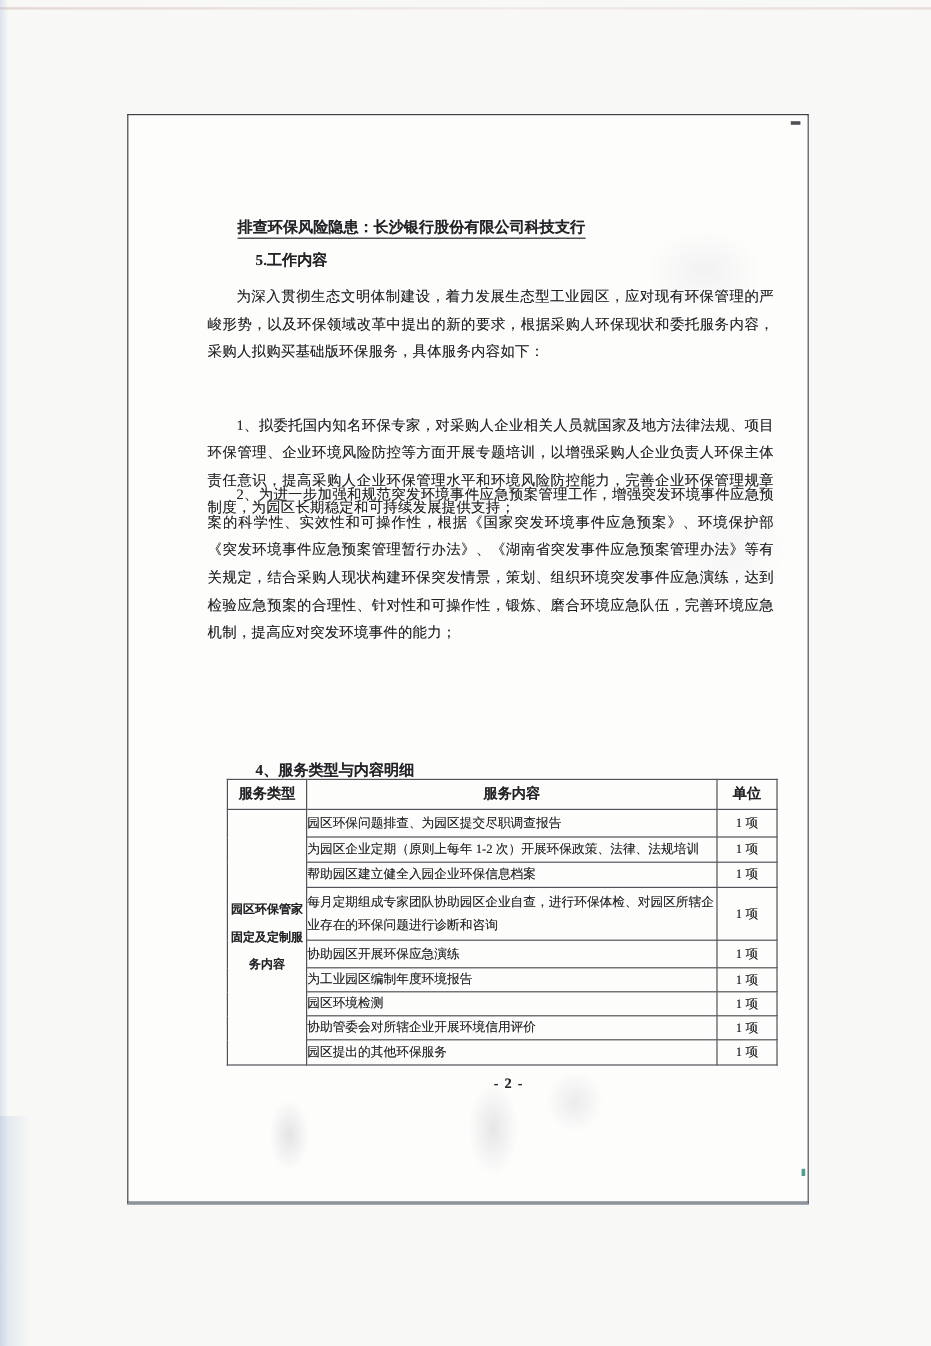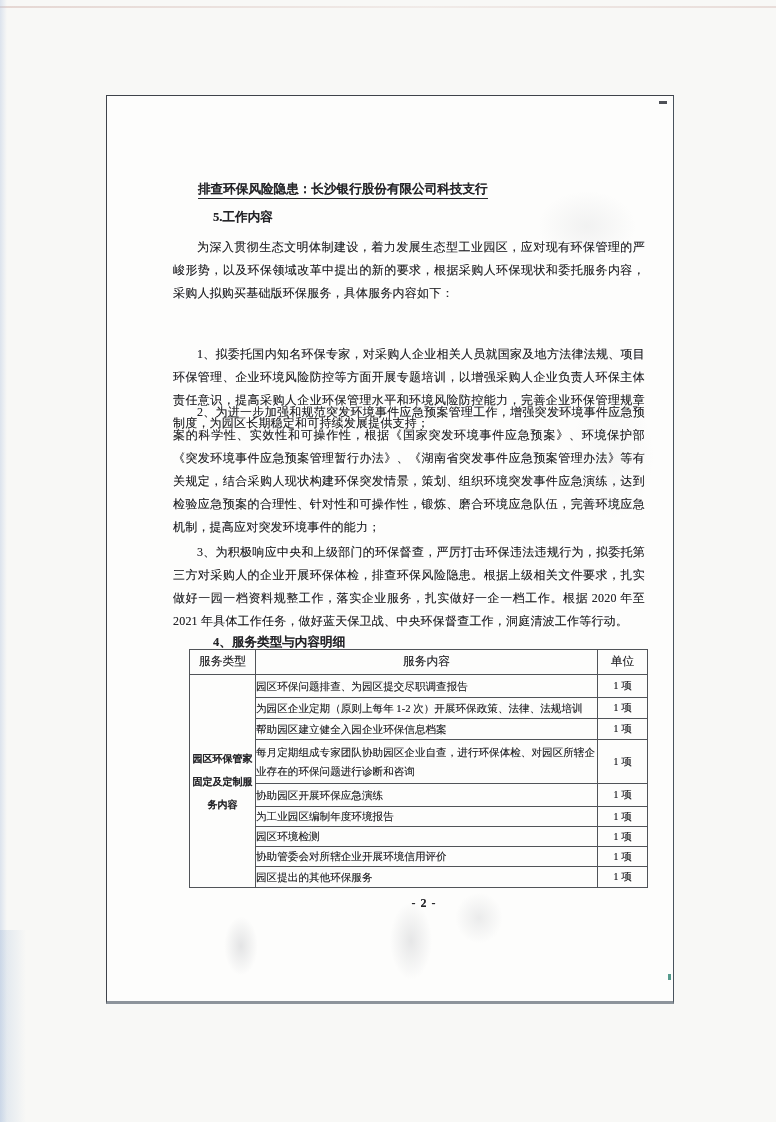--- a/index.html
+++ b/index.html
@@ -46,21 +46,21 @@
     font-size:12px;line-height:23px;text-align:justify;text-indent:2em;letter-spacing:.2px;}
   .intro{top:140px;}
   .p1{top:211px;margin-top:36px;}
   .p2{top:305px;}
   .p3{top:445px;}
 
   .svc{position:absolute;left:82px;top:553px;width:458px;
     border-collapse:collapse;table-layout:fixed;}
   .svc th,.svc td{border:1px solid #515459;padding:0;vertical-align:middle;}
   .svc col.c1{width:66px;} .svc col.c2{width:342px;} .svc col.c3{width:50px;}
-  .svc th{font-size:11.8px;font-weight:normal;text-align:center;height:24px;}
+  .svc th{font-size:11.8px;font-weight:bold;text-align:center;height:24px;}
   .ct{font-size:10.6px;text-align:left;padding:0 4px 0 7px;line-height:19px;}
   .un{font-size:10.6px;text-align:center;}
   .cat{font-size:10px;font-weight:bold;text-align:center;line-height:23px;padding:0 2px;}
   .r1{height:23px}.r2{height:21px}.r3{height:21px}.r4{height:44px}
   .r5{height:23px}.r6{height:20px}.r7{height:20px}.r8{height:20px}.r9{height:21px}
 
   .pageno{position:absolute;left:66px;top:800px;width:472px;box-sizing:border-box;
     padding-left:30px;text-align:center;font-size:12px;font-weight:bold;letter-spacing:1px;}
 
   .corner-dash{position:absolute;left:552px;top:5px;width:8px;height:3px;background:#2f3339;opacity:.85;}
@@ -75,21 +75,20 @@
 
 <div class="page">
 
   <p class="bank line2"><span class="u">排查环保风险隐患：长沙银行股份有限公司科技支行</span></p>
 
   <h3 class="h5">5.工作内容</h3>
 
   <p class="para intro">为深入贯彻生态文明体制建设，着力发展生态型工业园区，应对现有环保管理的严峻形势，以及环保领域改革中提出的新的要求，根据采购人环保现状和委托服务内容，采购人拟购买基础版环保服务，具体服务内容如下：</p>
   <p class="para p1">1、拟委托国内知名环保专家，对采购人企业相关人员就国家及地方法律法规、项目环保管理、企业环境风险防控等方面开展专题培训，以增强采购人企业负责人环保主体责任意识，提高采购人企业环保管理水平和环境风险防控能力，完善企业环保管理规章制度，为园区长期稳定和可持续发展提供支持；</p>
   <p class="para p2">2、为进一步加强和规范突发环境事件应急预案管理工作，增强突发环境事件应急预案的科学性、实效性和可操作性，根据《国家突发环境事件应急预案》、环境保护部《突发环境事件应急预案管理暂行办法》、《湖南省突发事件应急预案管理办法》等有关规定，结合采购人现状构建环保突发情景，策划、组织环境突发事件应急演练，达到检验应急预案的合理性、针对性和可操作性，锻炼、磨合环境应急队伍，完善环境应急机制，提高应对突发环境事件的能力；</p>
-  <p class="para p3">3、为积极响应中央和上级部门的环保督查，严厉打击环保违法违规行为，拟委托第三方对采购人的企业开展环保体检，排查环保风险隐患。根据上级相关文件要求，扎实做好一园一档资料规整工作，落实企业服务，扎实做好一企一档工作。根据 2020 年至 2021 年具体工作任务，做好蓝天保卫战、中央环保督查工作，洞庭清波工作等行动。</p>
 
   <h3 class="h4">4、服务类型与内容明细</h3>
 
   <table class="svc">
     <colgroup>
         <col class="c1">
         <col class="c2">
         <col class="c3">
       </colgroup>
     <thead>

